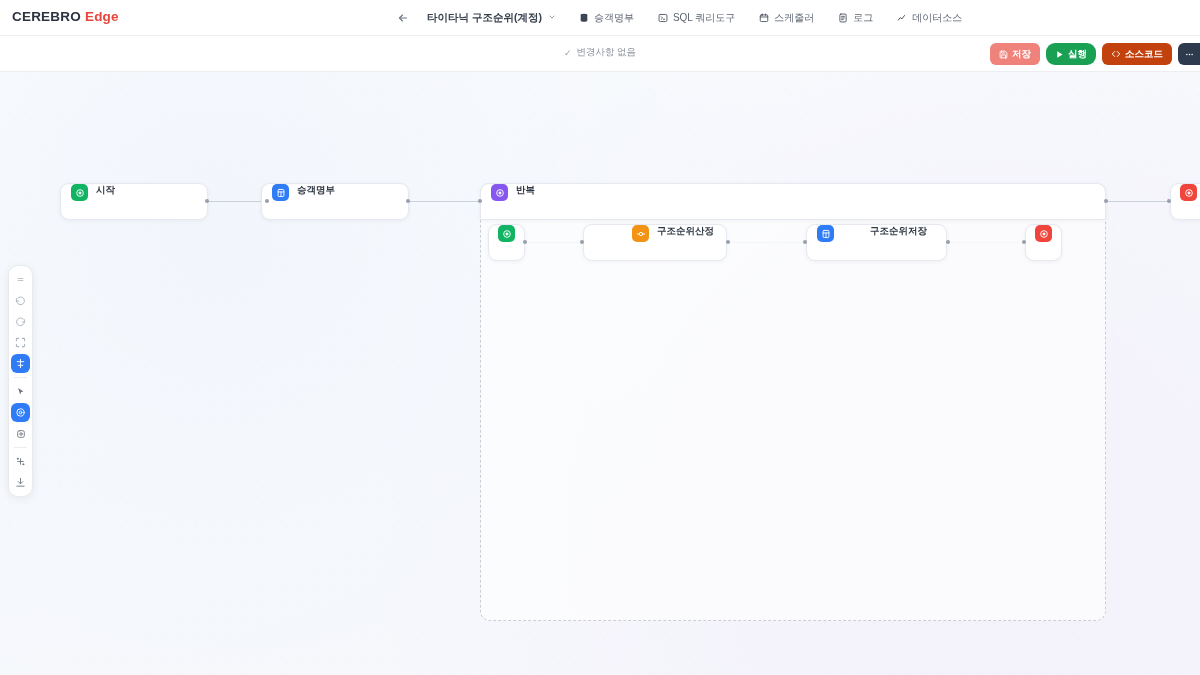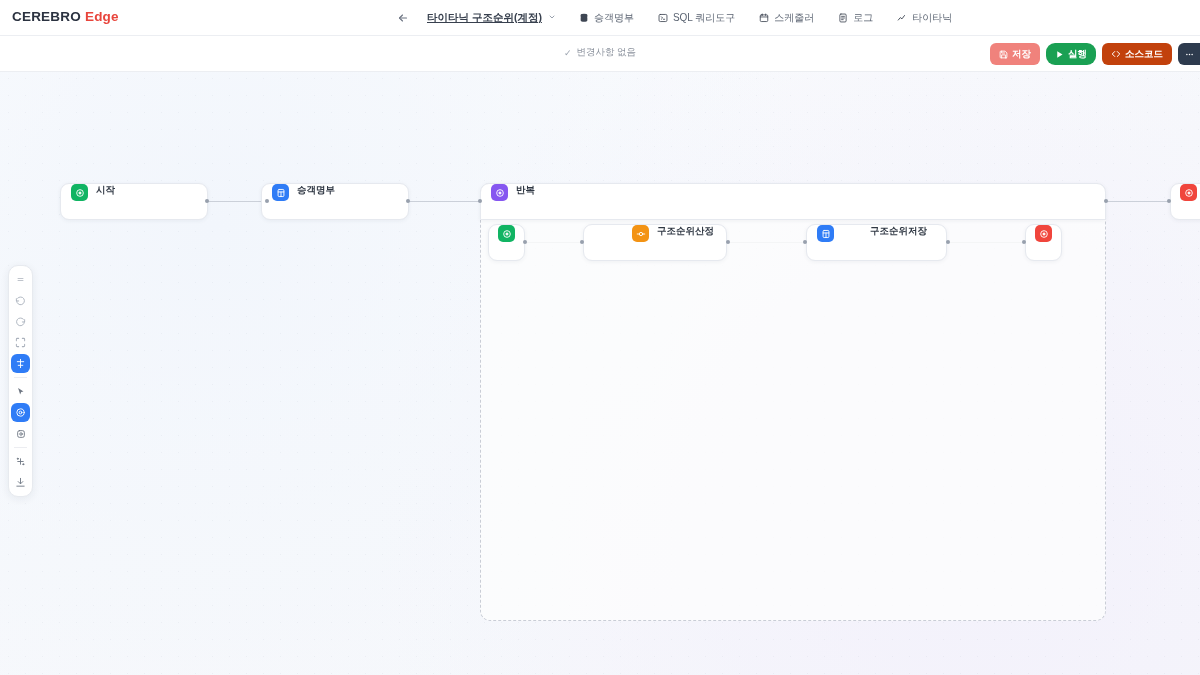--- a/index.html
+++ b/index.html
@@ -60,21 +60,20 @@
   .project-pill {
     display: flex;
     align-items: center;
     gap: 5px;
     padding: 3px 7px;
     border-radius: 5px;
     font-size: 10.5px;
     color: #38404e;
     font-weight: 600;
     white-space: nowrap;
-    text-decoration: underline;
   }
   .project-pill .caret { color: #9aa2ae; font-size: 8px; margin-left: 1px; }
 
   .nav-item {
     display: flex;
     align-items: center;
     gap: 5px;
     padding: 4px 8px;
     border-radius: 5px;
     font-size: 10px;
@@ -323,21 +322,21 @@
       </span>
       <span>로그</span>
     </div>
 
     <div class="nav-item">
       <span class="ic">
         <svg width="10" height="10" viewBox="0 0 24 24" fill="none" stroke="currentColor" stroke-width="2.2" stroke-linecap="round" stroke-linejoin="round">
           <path d="M3 17l5-6 4 3 6-8"></path>
         </svg>
       </span>
-      <span>타이타닉</span>
+      <span>데이터소스</span>
     </div>
 
   </div>
 </div>
 
 <div class="subbar">
 
   <div class="status-chip">
     <span class="check">✓</span>
     <span>변경사항 없음</span>

